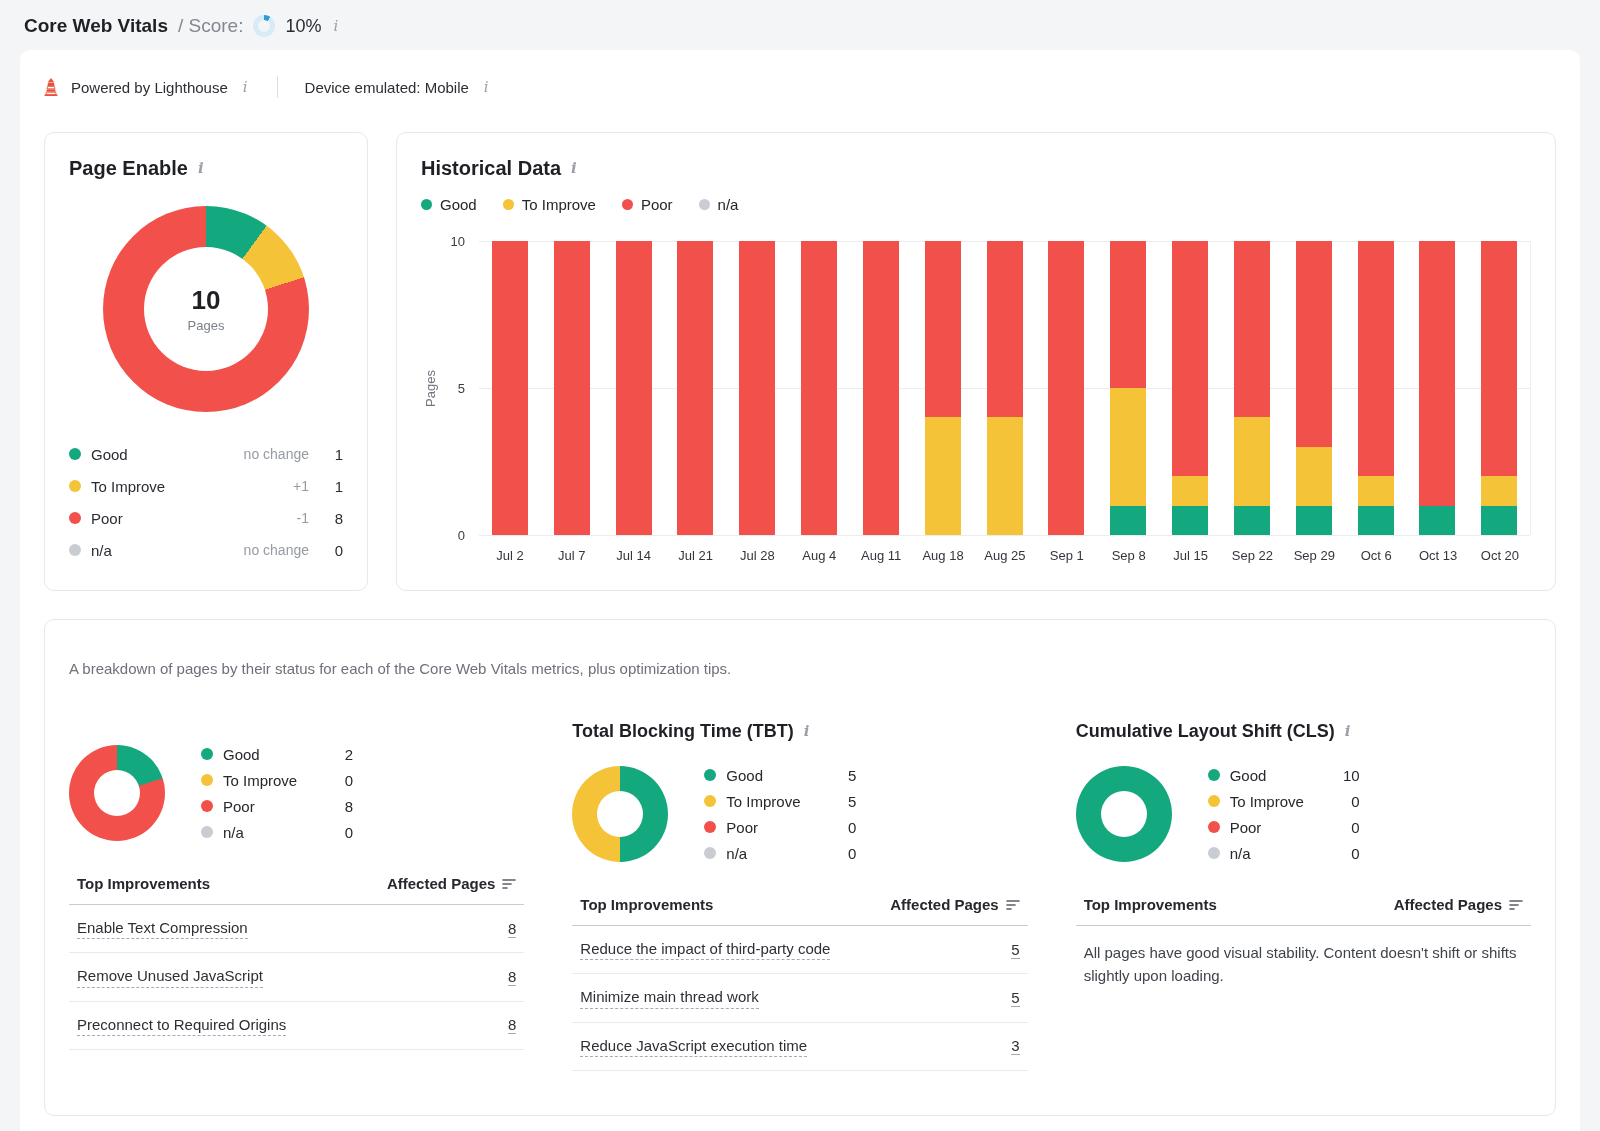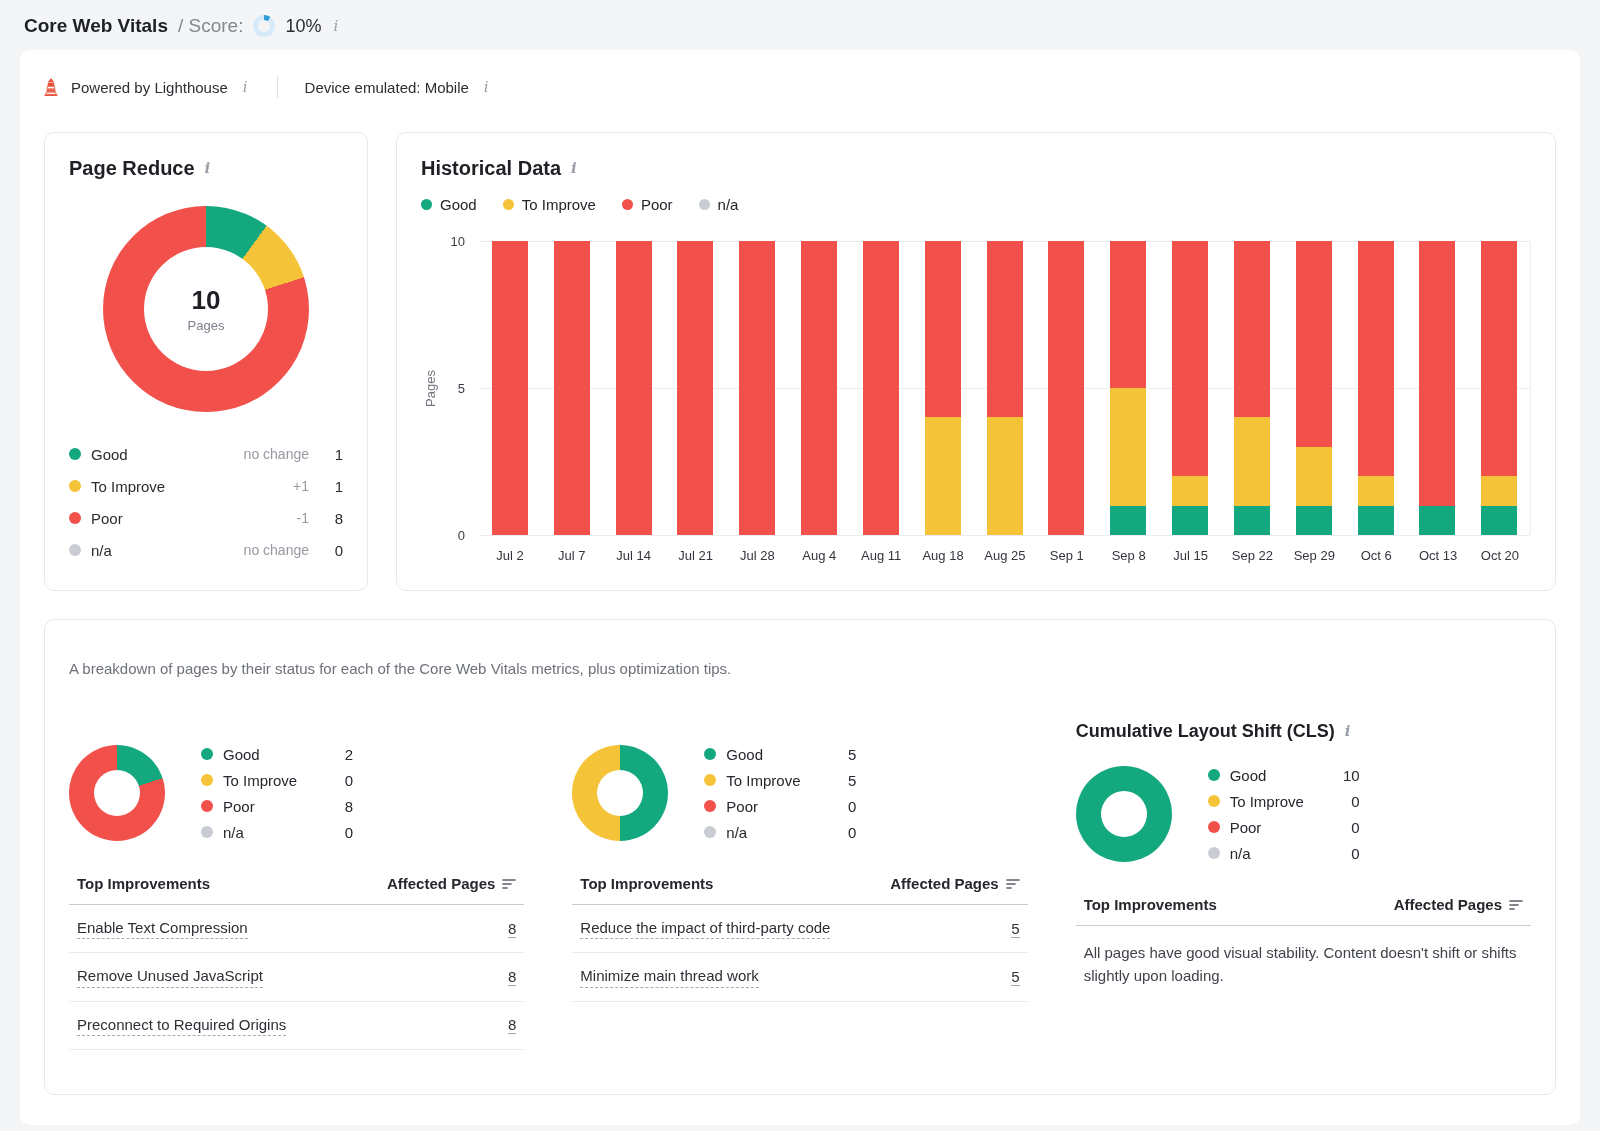--- a/index.html
+++ b/index.html
@@ -123,21 +123,21 @@
     <span class="info"></span>
     <span class="vdiv"></span>
     <span>Device emulated: Mobile</span>
     <span class="info"></span>
   </div>
 
   <div class="row-cards">
 
     <div class="card page-status-card">
       <div class="card-title">
-        <span>Page Reduce</span>
+        <span>Page Enable</span>
         <span class="info"></span>
       </div>
       <div class="donut big" style="background: conic-gradient(rgb(20, 168, 127) 0deg, rgb(20, 168, 127) 36deg, rgb(245, 195, 56) 36deg, rgb(245, 195, 56) 72deg, rgb(242, 80, 75) 72deg, rgb(242, 80, 75) 360deg);">
         <div class="hole">
           <div class="center-num">10</div>
           <div class="center-sub">Pages</div>
         </div>
       </div>
       <div class="ps-legend">
         <div class="ps-row">
@@ -381,20 +381,24 @@
             <a class="imp-val">8</a>
           </div>
           <div class="imp-row">
             <a class="imp-link">Preconnect to Required Origins</a>
             <a class="imp-val">8</a>
           </div>
         </div>
       </section>
 
       <section class="metric-col">
+        <div class="metric-title">
+          <span>Total Blocking Time (TBT)</span>
+          <span class="info"></span>
+        </div>
         <div class="metric-body">
           <div class="donut md" style="background: conic-gradient(rgb(20, 168, 127) 0deg, rgb(20, 168, 127) 180deg, rgb(245, 195, 56) 180deg, rgb(245, 195, 56) 360deg);">
               <div class="hole"></div>
             </div>
           <div class="mlegend">
             <div class="mrow">
                 <span class="dot good"></span>
                 <span class="mlabel">Good</span>
                 <span class="mval">5</span>
               </div>
@@ -430,20 +434,24 @@
             </span>
           </div>
           <div class="imp-row">
             <a class="imp-link">Reduce the impact of third-party code</a>
             <a class="imp-val">5</a>
           </div>
           <div class="imp-row">
             <a class="imp-link">Minimize main thread work</a>
             <a class="imp-val">5</a>
           </div>
+          <div class="imp-row">
+            <a class="imp-link">Reduce JavaScript execution time</a>
+            <a class="imp-val">3</a>
+          </div>
         </div>
       </section>
 
       <section class="metric-col">
         <div class="metric-title">
           <span>Cumulative Layout Shift (CLS)</span>
           <span class="info"></span>
         </div>
         <div class="metric-body">
           <div class="donut md" style="background: conic-gradient(rgb(20, 168, 127) 0deg, rgb(20, 168, 127) 360deg);">

